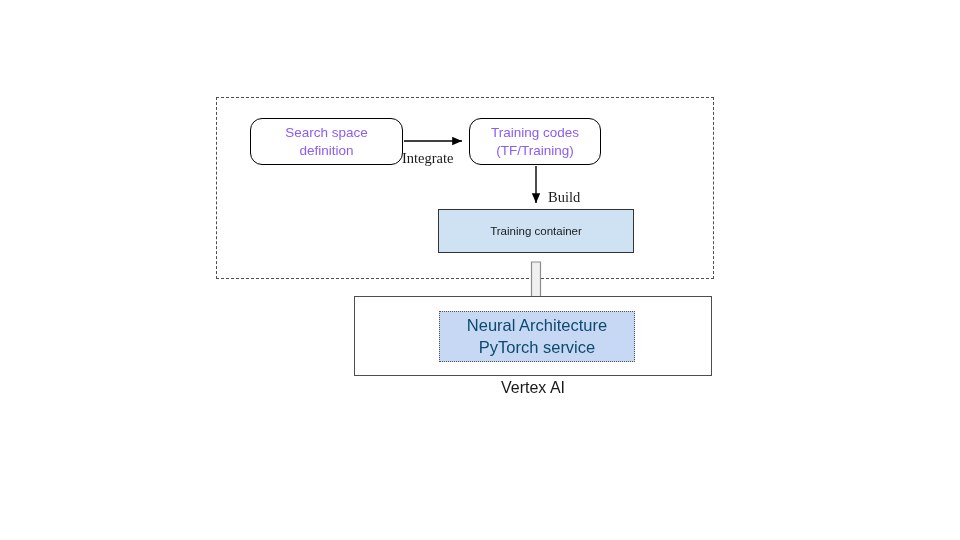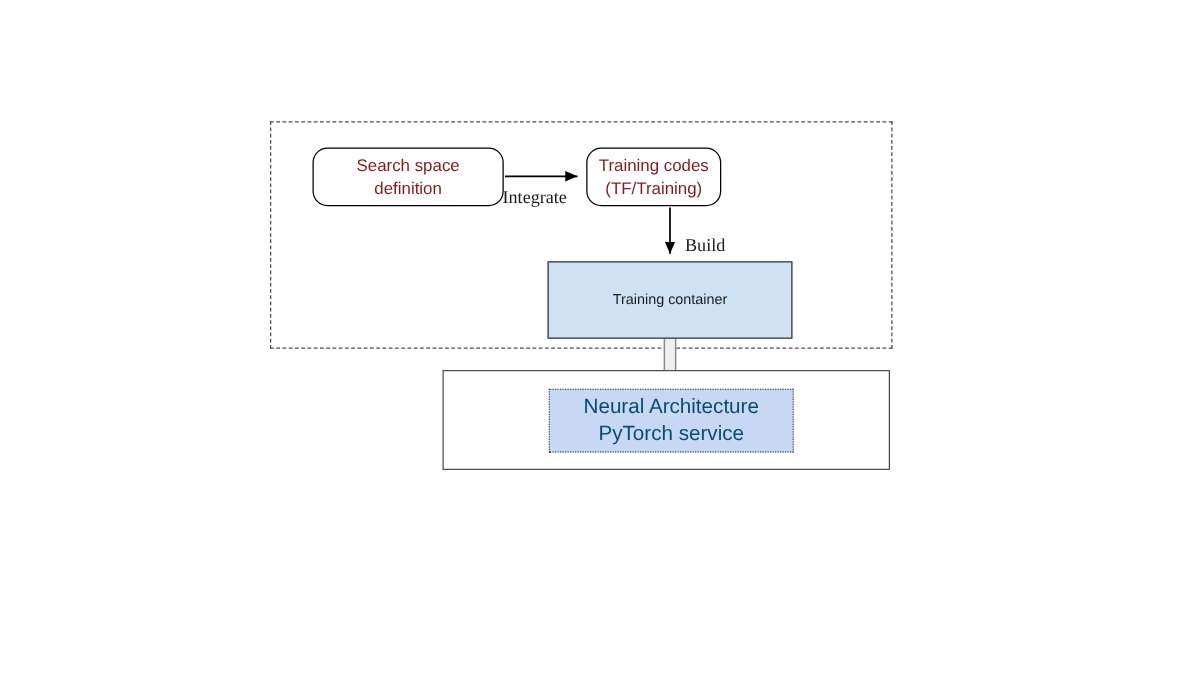--- a/index.html
+++ b/index.html
@@ -41,44 +41,44 @@
     box-sizing: border-box;
     background: #ffffff;
     border: 1.3px solid #000000;
     border-radius: 12px;
     display: flex;
     align-items: center;
     justify-content: center;
     text-align: center;
     line-height: 1.32;
     font-size: 13.5px;
-    color: #7f1d1d;
+    color: #8b5cf6;
   }
   .rbox .txt { display: block; }
 
   #search-space-box {
     left: 250px;
     top: 118px;
     width: 153px;
     height: 47px;
   }
   #training-codes-box {
     left: 469px;
     top: 118px;
-    width: 108px;
+    width: 132px;
     height: 47px;
   }
 
   
   #training-container-box {
     position: absolute;
     left: 438px;
     top: 209px;
     width: 196px;
-    height: 62px;
+    height: 44px;
     box-sizing: border-box;
     background: #cfe2f3;
     border: 1.3px solid #333333;
     display: flex;
     align-items: center;
     justify-content: center;
     font-size: 11.5px;
     color: #1a1a1a;
     text-align: center;
   }
@@ -200,14 +200,15 @@
 
   <div id="vertex-ai-box"></div>
 
   <div id="nas-service-box">
     <span>
       <span>Neural Architecture</span><br>
       <span>PyTorch service</span>
     </span>
   </div>
 
+  <div id="vertex-ai-caption">Vertex AI</div>
 
 </div>
 
 </body></html>

